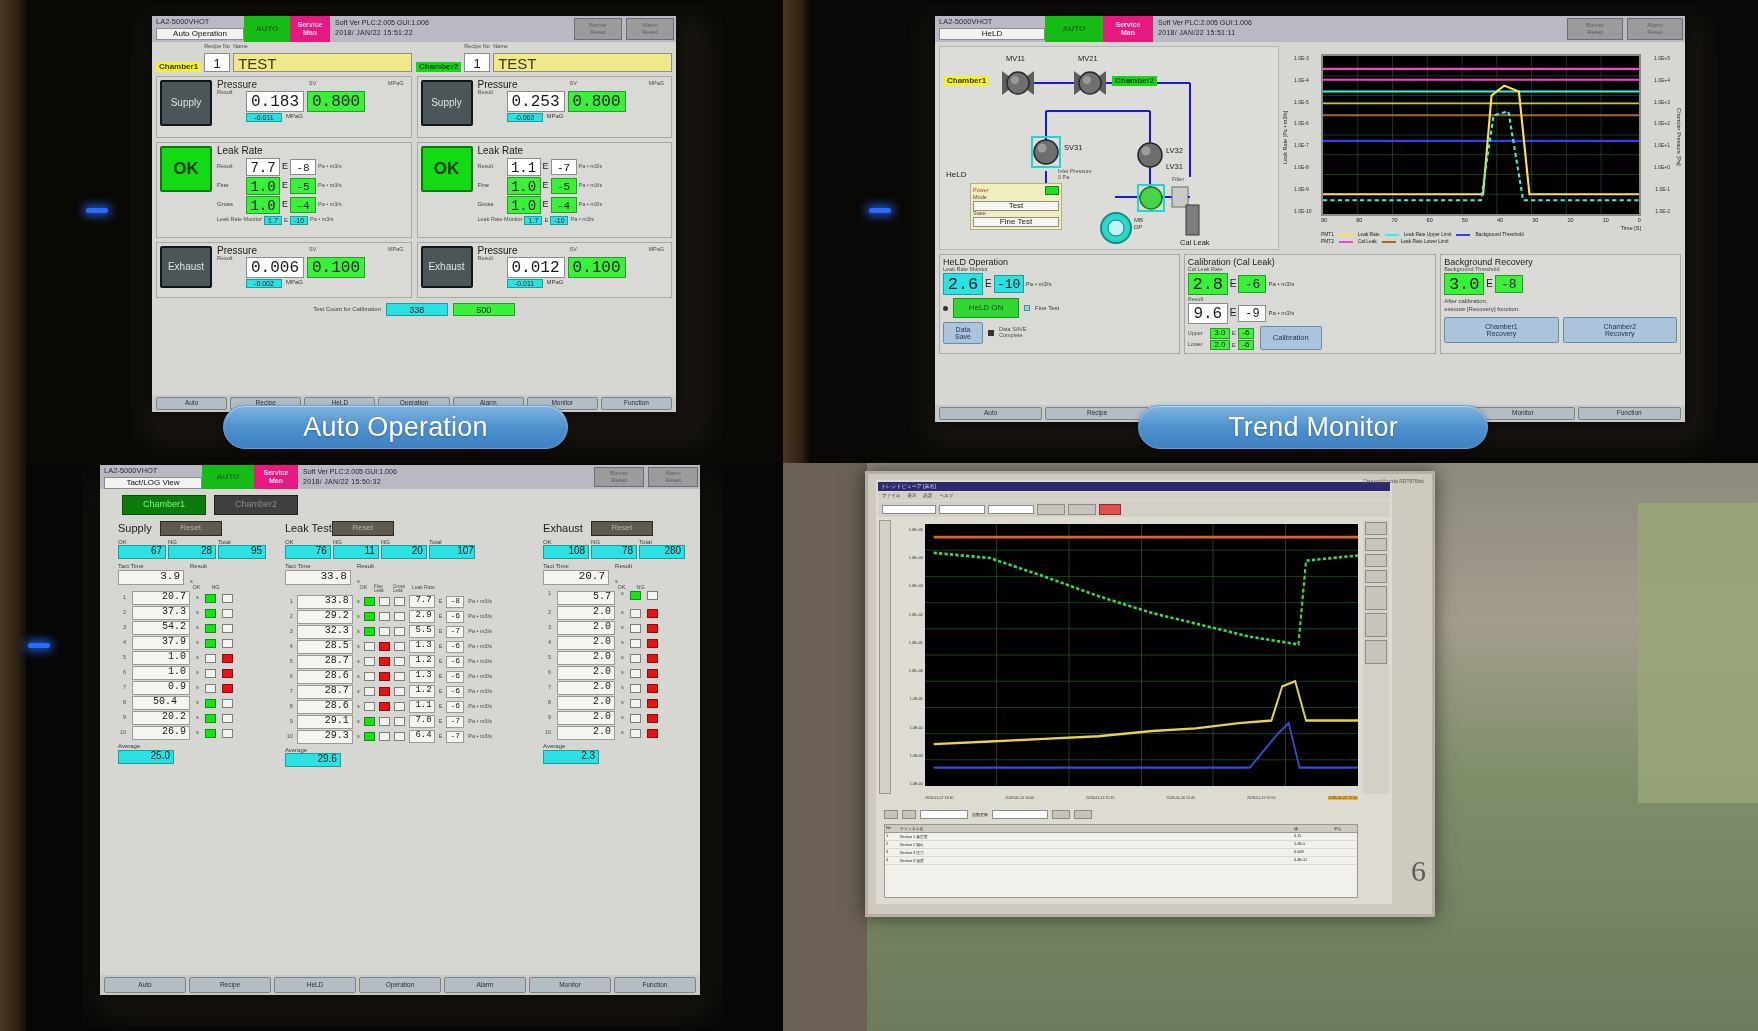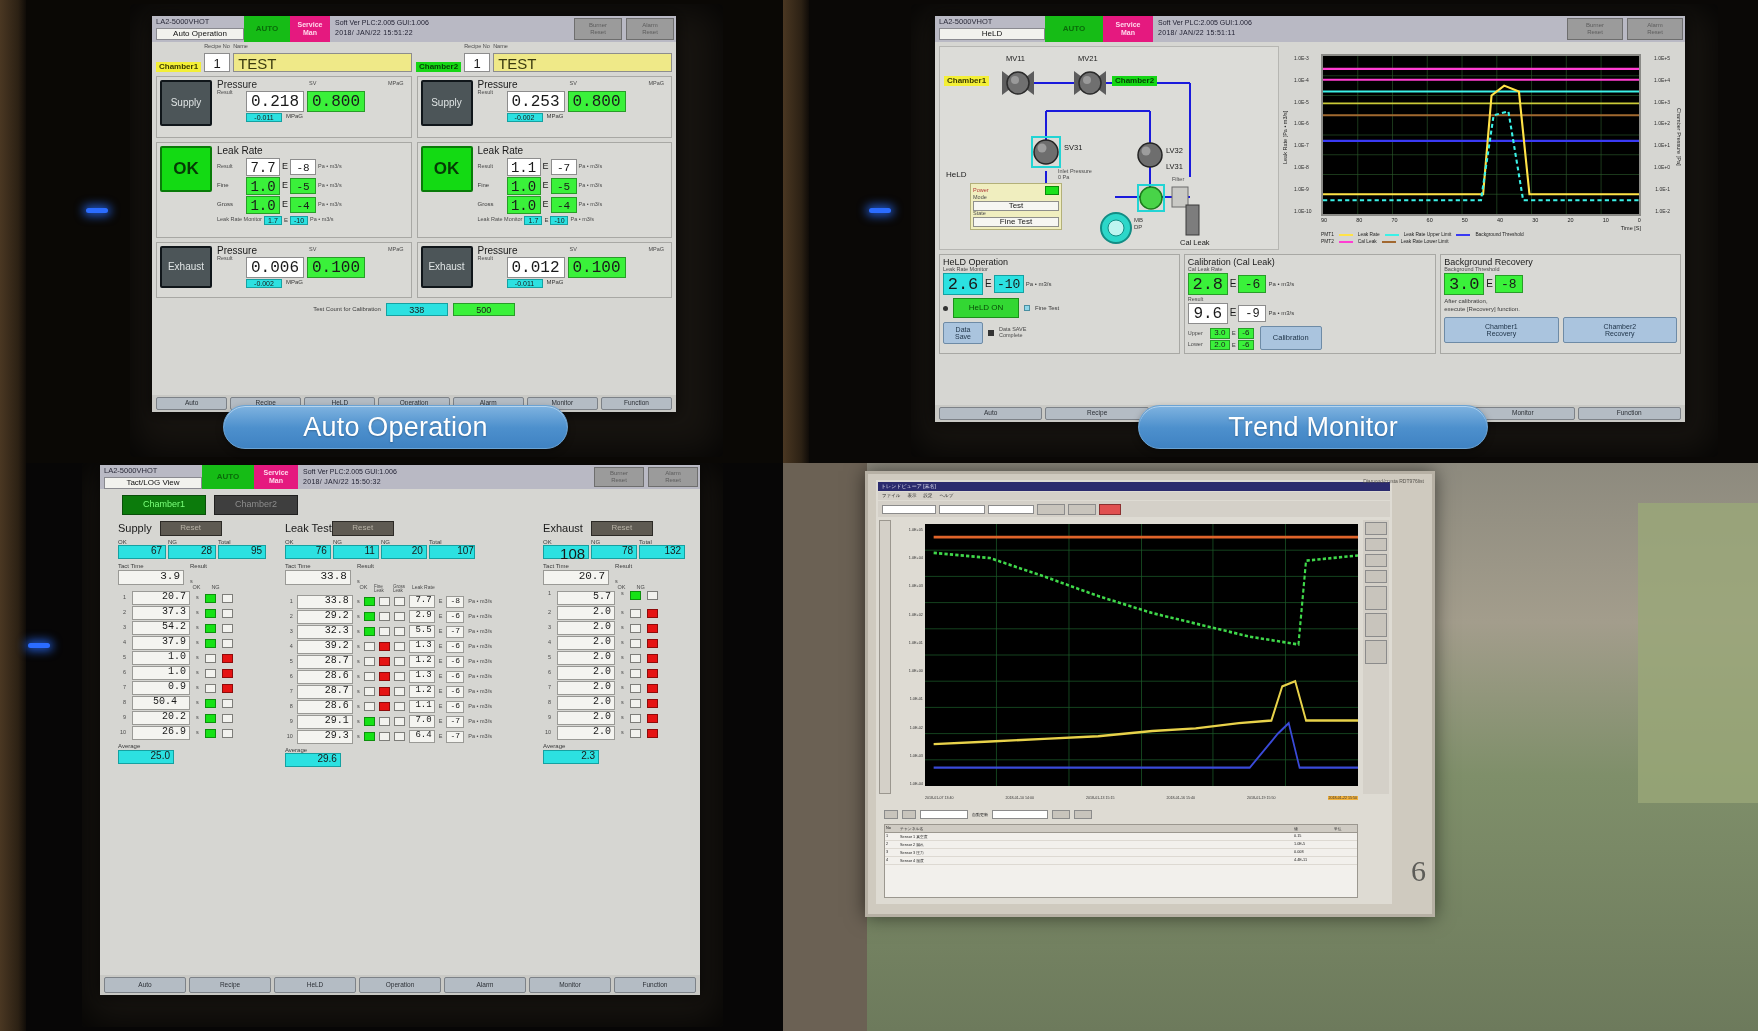--- a/index.html
+++ b/index.html
@@ -166,21 +166,21 @@
 
           <div class="panelbox" style="padding:3px; display:flex; gap:5px; height:62px;">
             <div class="sqbtn" style="width:52px; height:46px;">
                 <span>Supply</span>
               </div>
             <div style="flex:1;">
               <div style="font-size:10px; color:#2a2a2a;">Pressure</div>
               <div style="display:flex; align-items:flex-end; gap:3px; position:relative;">
                 <div class="tiny" style="position:absolute; left:0; top:-1px;">Result</div>
                 <div style="width:26px;"></div>
-                <div class="fieldbox bigval" style="width:58px; height:21px; font-size:16px; line-height:21px;">0.218</div>
+                <div class="fieldbox bigval" style="width:58px; height:21px; font-size:16px; line-height:21px;">0.183</div>
                 <div style="position:relative;">
                   <div class="tiny" style="position:absolute; top:-10px; left:2px;">SV</div>
                   <div class="greenfield bigval" style="width:58px; height:21px; font-size:16px; line-height:21px; text-align:center;">0.800</div>
                 </div>
                 <div class="tiny" style="position:absolute; right:4px; top:-10px;">MPaG</div>
               </div>
               <div style="display:flex; gap:4px; margin-top:1px; padding-left:29px;">
                 <div class="cyanfield" style="width:36px; text-align:center; font-size:7px;">-0.011</div>
                 <div class="tiny2">MPaG</div>
               </div>
@@ -857,21 +857,21 @@
                 <span class="sw g"></span>
                 <span class="sw"></span>
                 <span class="sw"></span>
                 <div class="lv-cell" style="width: 26px; height: 13px; font-size: 9px; padding-right: 2px;">5.5</div>
                 <span class="tiny">E</span>
                 <div class="lv-cell" style="width: 18px; height: 12px; font-size: 8px; text-align: center;">-7</div>
                 <span class="tiny">Pa • m3/s</span>
               </div>
               <div style="display: flex; align-items: center; gap: 4px; margin-top: 1px;">
                 <span class="tiny" style="width: 8px; text-align: right;">4</span>
-                <div class="lv-cell" style="width: 56px; height: 14px; font-size: 10px; padding-right: 3px;">39.2</div>
+                <div class="lv-cell" style="width: 56px; height: 14px; font-size: 10px; padding-right: 3px;">28.5</div>
                 <span class="tiny">s</span>
                 <span class="sw"></span>
                 <span class="sw r"></span>
                 <span class="sw"></span>
                 <div class="lv-cell" style="width: 26px; height: 13px; font-size: 9px; padding-right: 2px;">1.3</div>
                 <span class="tiny">E</span>
                 <div class="lv-cell" style="width: 18px; height: 12px; font-size: 8px; text-align: center;">-6</div>
                 <span class="tiny">Pa • m3/s</span>
               </div>
               <div style="display: flex; align-items: center; gap: 4px; margin-top: 1px;">
@@ -955,23 +955,23 @@
           <div style="display:flex; align-items:center; gap:8px;">
             <span style="font-size:11px;">Exhaust</span>
             <span style="width:62px; height:15px; background:#5e5a52; color:#b8b2a6; border:1px solid #2c2a26; font-size:8px; display:flex; align-items:center; justify-content:center;">Reset</span>
           </div>
           <div style="display:flex; gap:2px; margin-top:3px;">
             <span class="tiny2" style="width:46px;">OK</span>
             <span class="tiny2" style="width:46px;">NG</span>
             <span class="tiny2" style="width:46px;">Total</span>
           </div>
           <div style="display:flex; gap:2px;">
-            <div class="cyanfield" style="width:46px; height:14px; font-size:15px; text-align:right; padding-right:3px;">108</div>
+            <div class="cyanfield" style="width:46px; height:14px; font-size:10px; text-align:right; padding-right:3px;">108</div>
             <div class="cyanfield" style="width:46px; height:14px; font-size:10px; text-align:right; padding-right:3px;">78</div>
-            <div class="cyanfield" style="width:46px; height:14px; font-size:10px; text-align:right; padding-right:3px;">132</div>
+            <div class="cyanfield" style="width:46px; height:14px; font-size:10px; text-align:right; padding-right:3px;">280</div>
           </div>
           <div style="display:flex; gap:6px; margin-top:4px;">
             <span class="tiny2" style="width:66px;">Tact Time</span>
             <span class="tiny2">Result</span>
           </div>
           <div style="display:flex; gap:6px;">
             <div class="lv-cell" style="width:66px; height:15px; font-size:11px; padding-right:3px;">20.7</div>
             <span class="tiny" style="align-self:flex-end;">s</span>
           </div>
           <div style="display:flex; gap:6px; margin-left:72px;">

